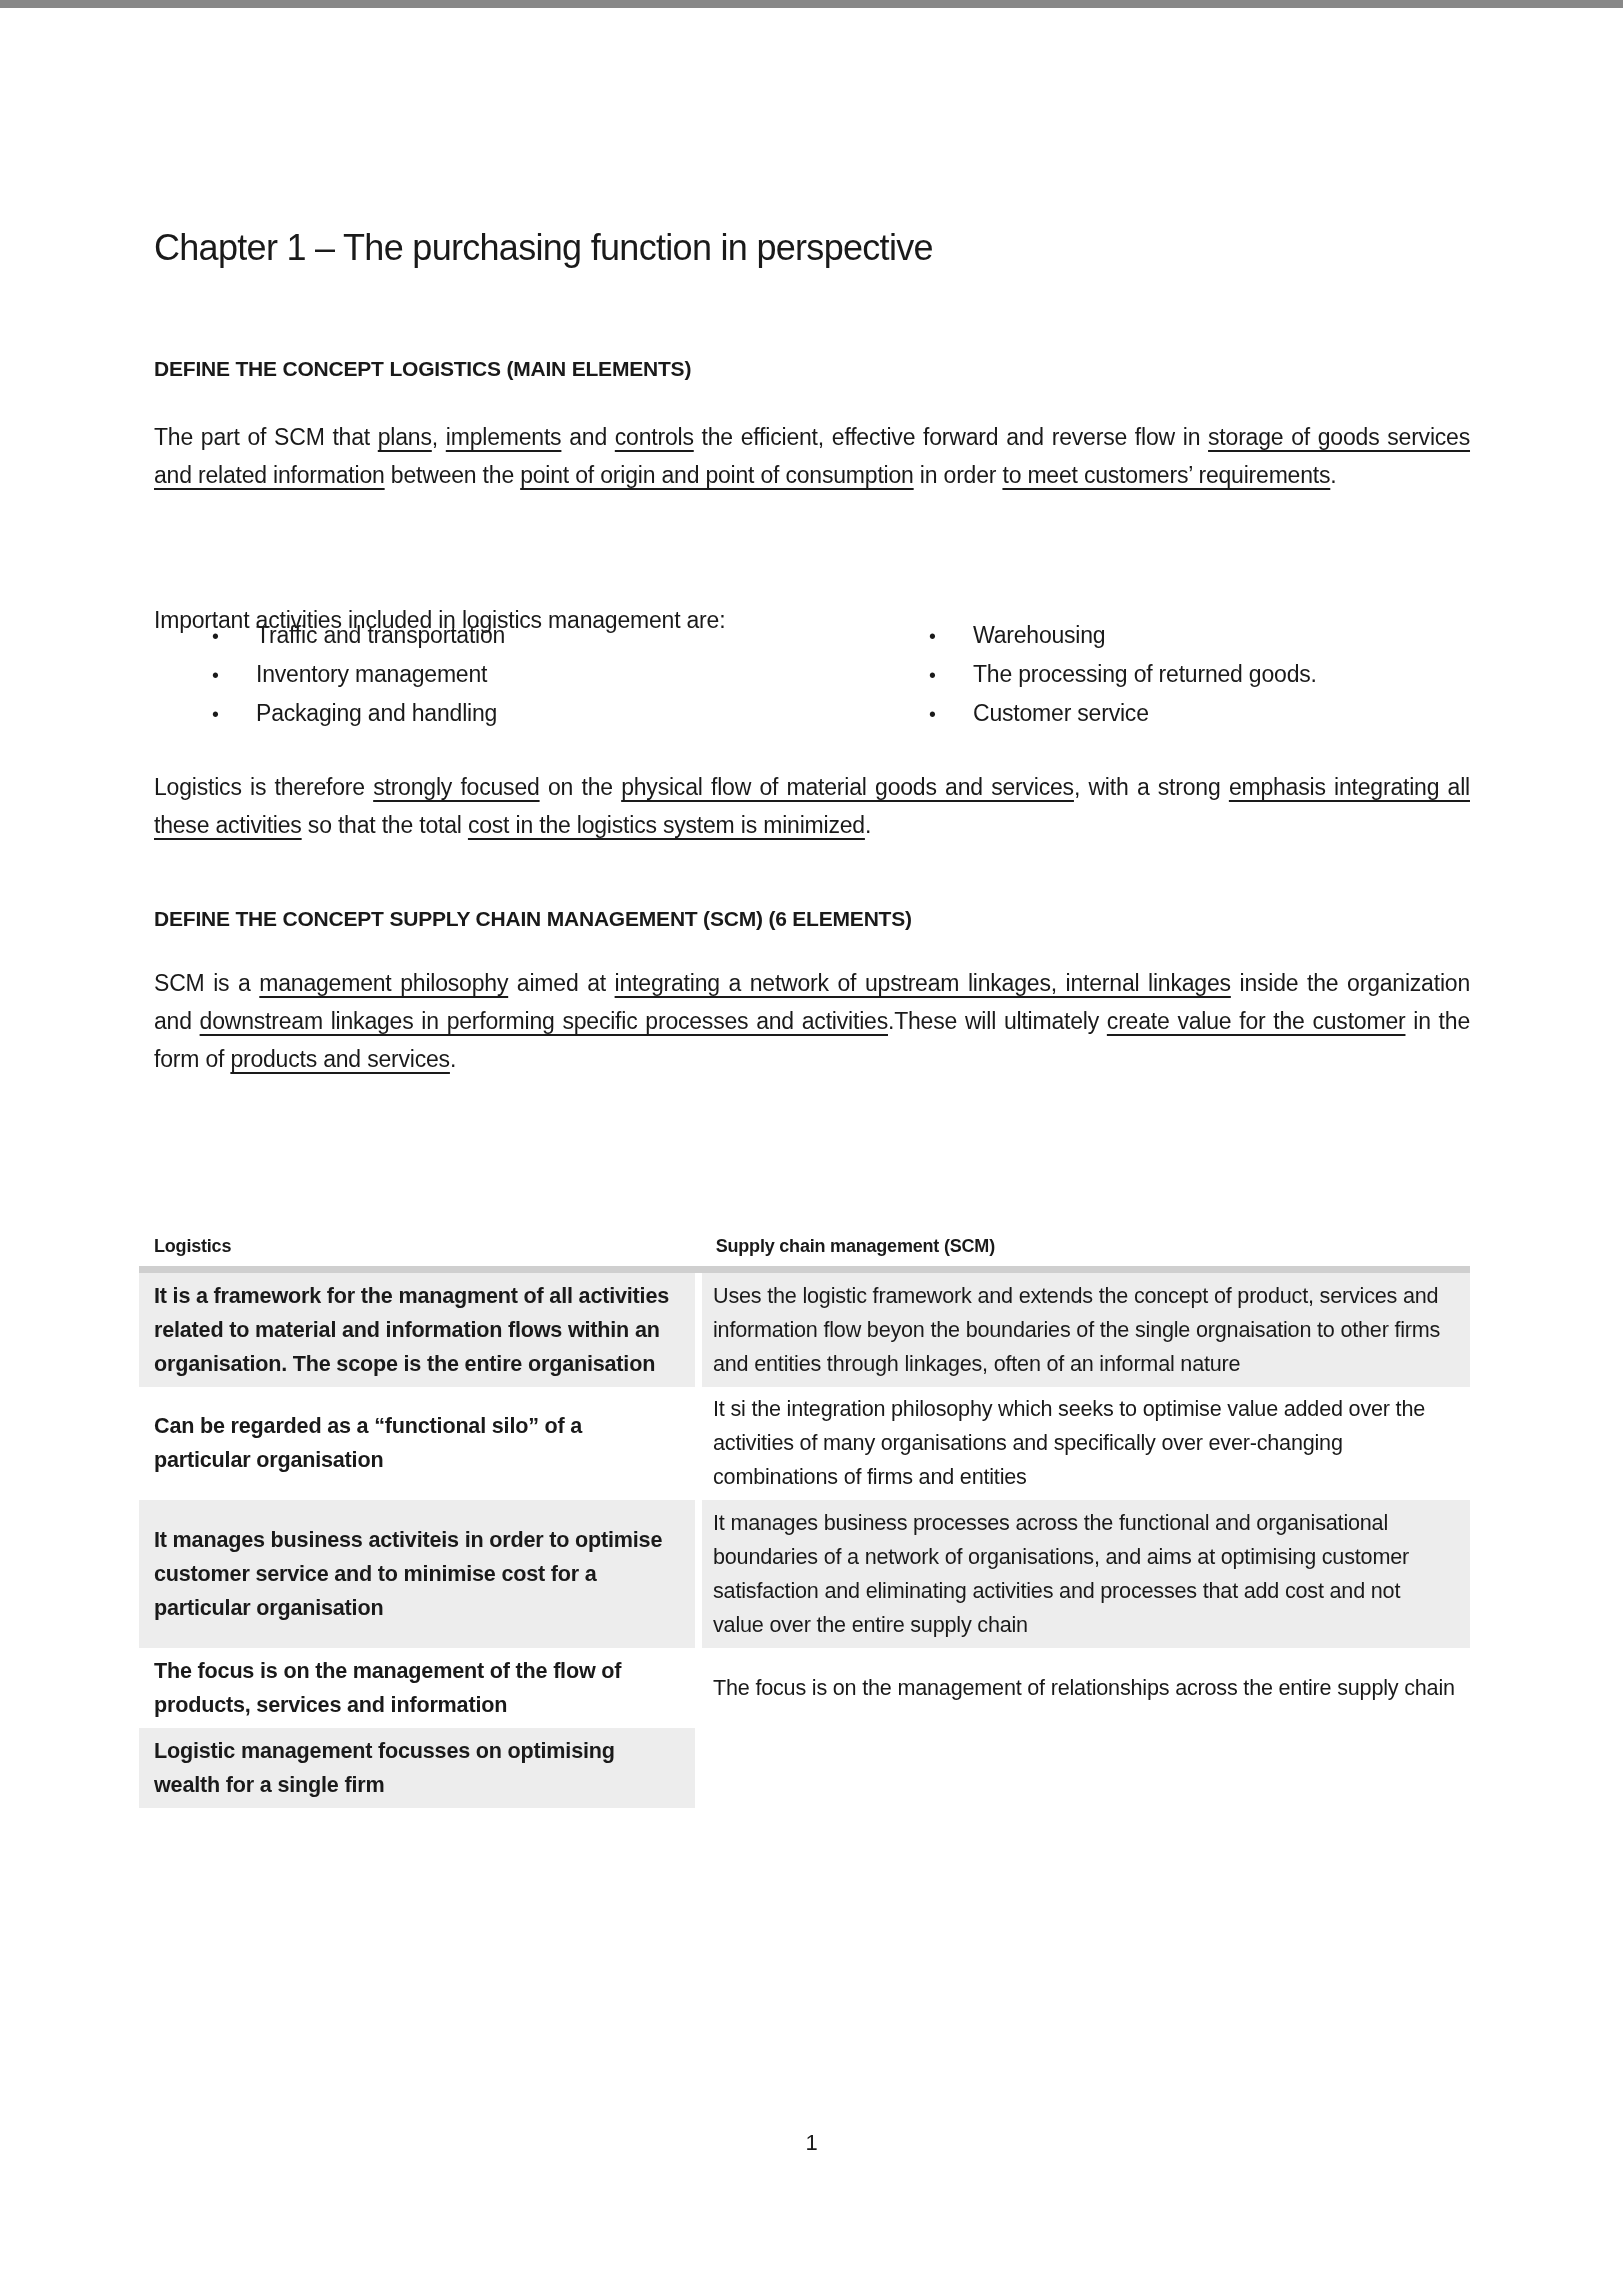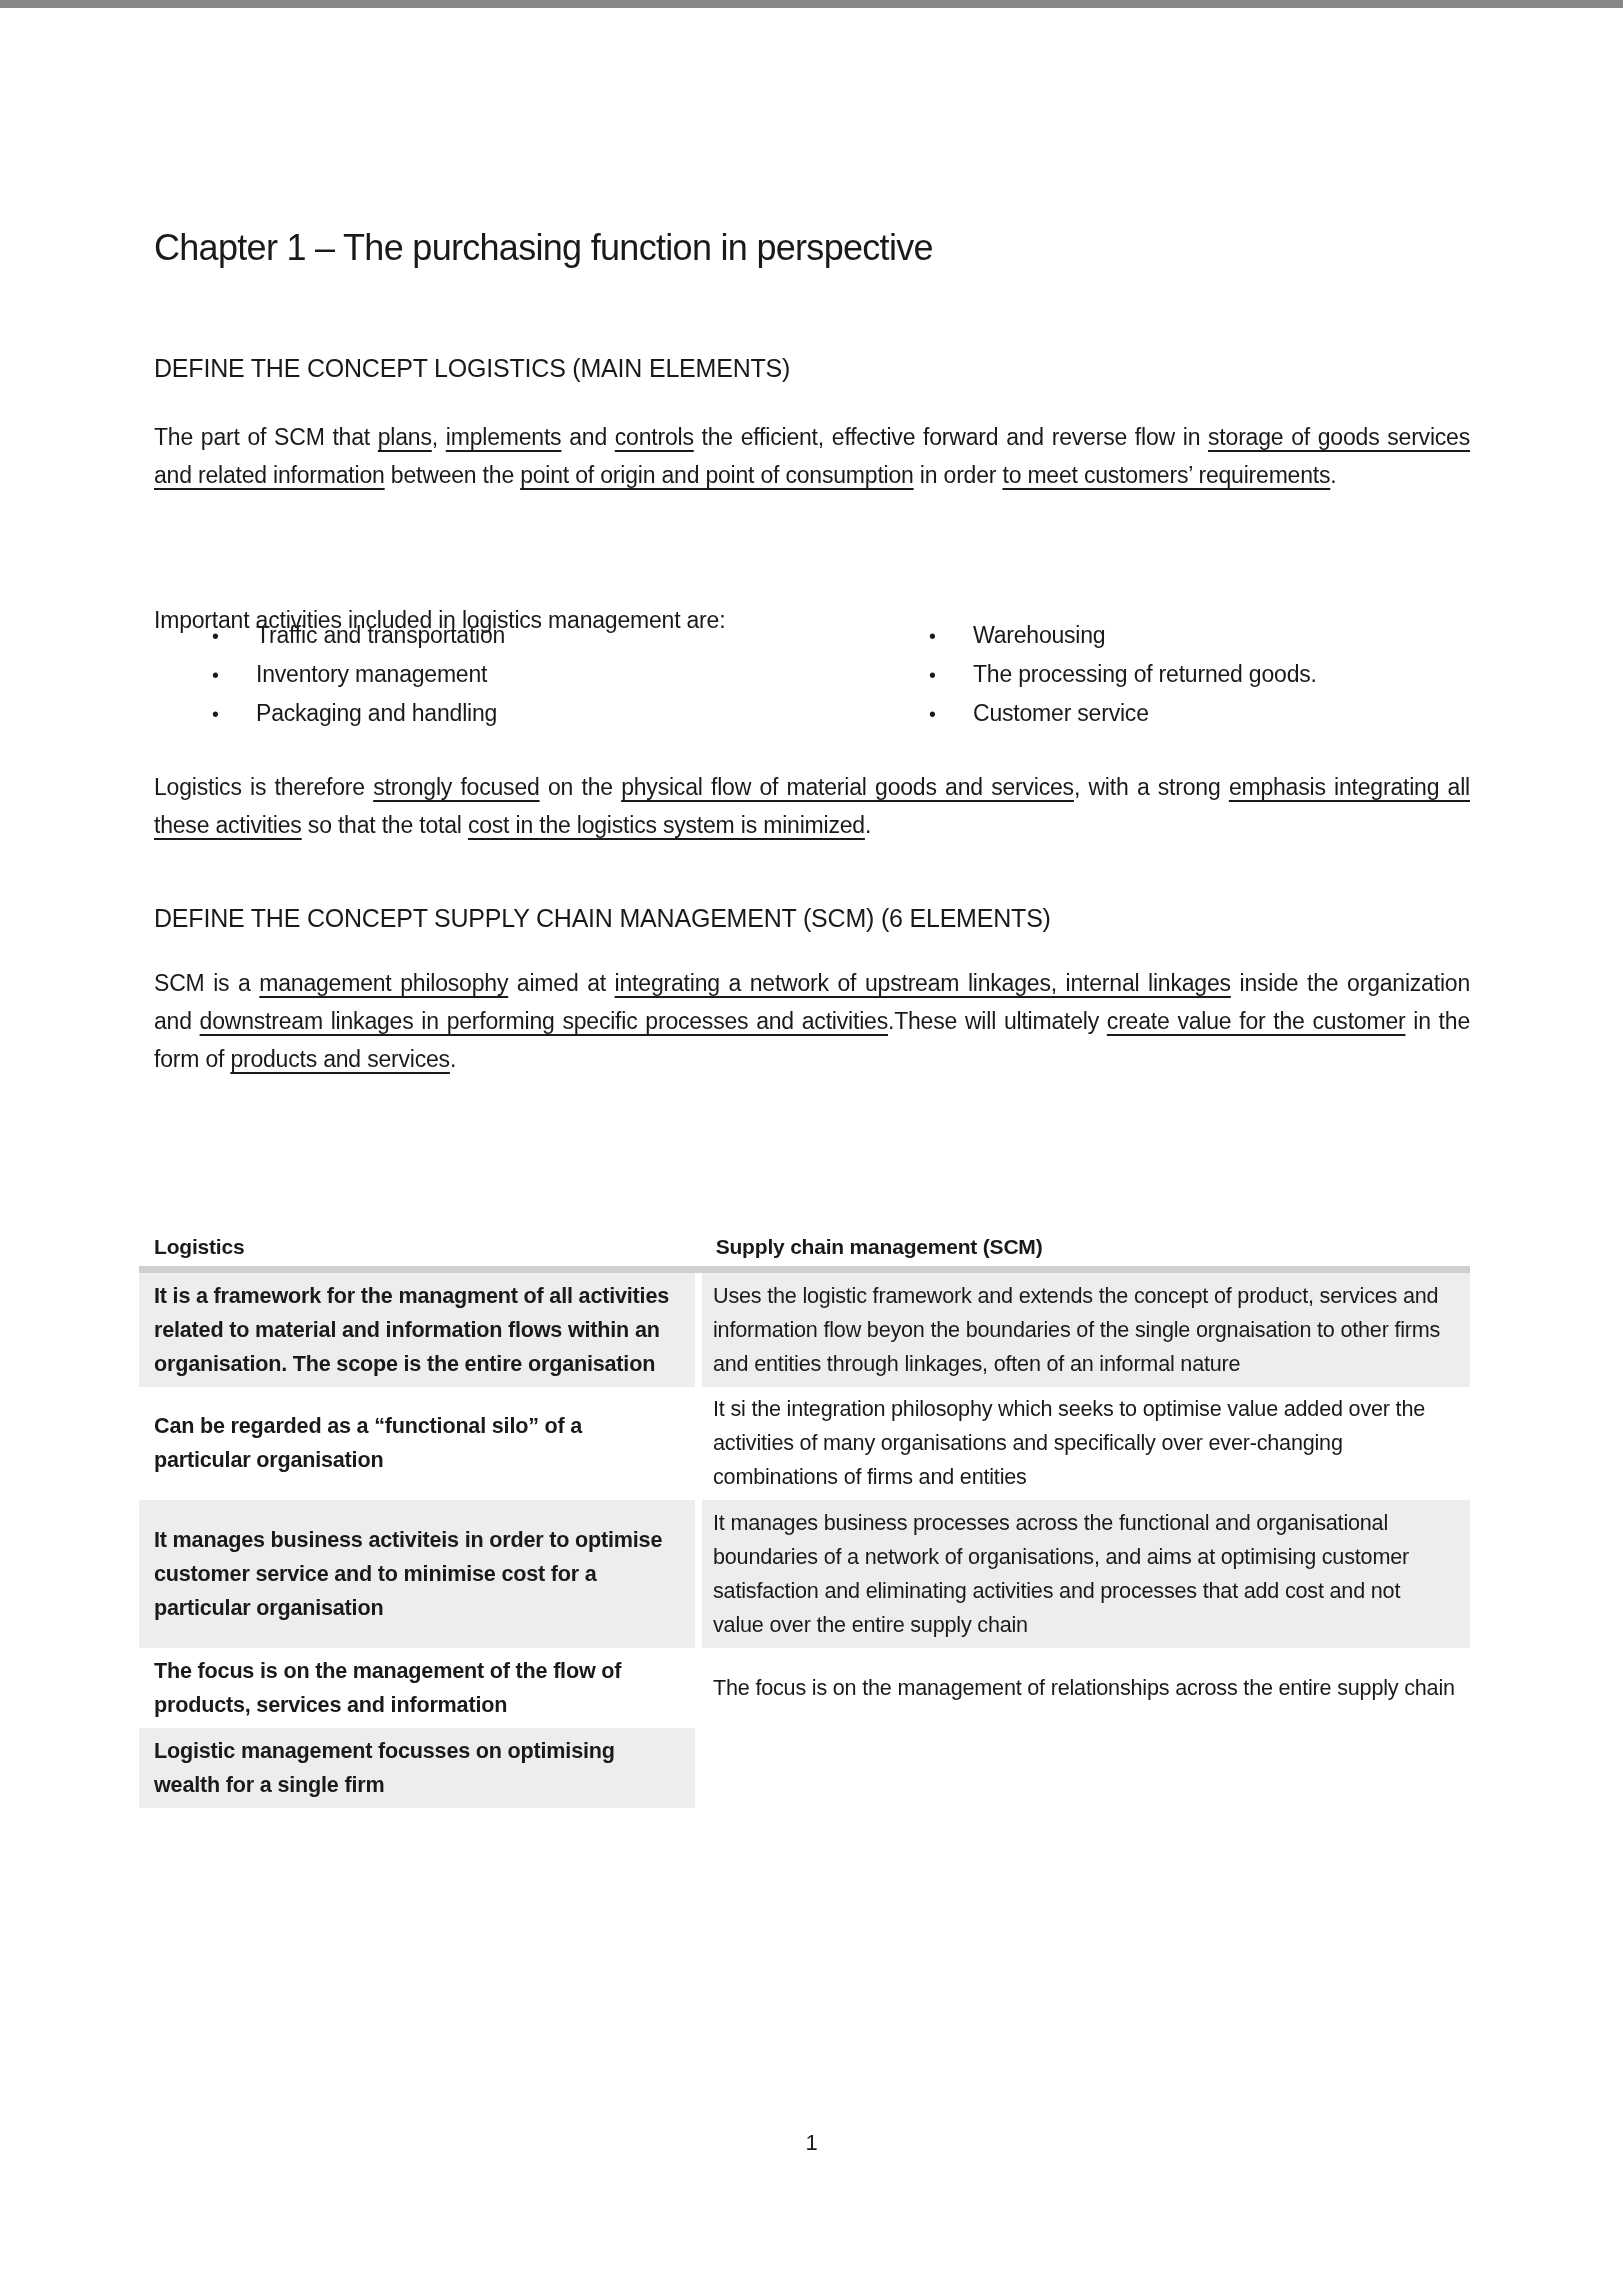--- a/index.html
+++ b/index.html
@@ -13,21 +13,21 @@
     overflow:hidden;
   }
   .abs { position:absolute; left:154px; width:1316px; }
 
   .title {
     top:216px;
     font-size:36px; line-height:48px; font-weight:400;
     letter-spacing:-0.7px;
   }
   .h {
-    font-weight:400; font-size:25px; line-height:31px; letter-spacing:-0.2px;
+    font-weight:700; font-size:21px; line-height:31px; letter-spacing:-0.2px;
   }
   .h1 { top:345px; }
   .h2 { top:895px; }
   .h3 { top:1159px; }
 
   .para {
     font-size:23px; line-height:38px; text-align:justify; letter-spacing:-0.2px;
   }
   .p1 { top:410px; }
   .pfocus { top:760px; }
@@ -41,21 +41,21 @@
   .bullet-row { display:flex; height:39px; align-items:center; }
   .bullet-cell { display:flex; align-items:baseline; }
   .bullet-cell.left  { width:775px; padding-left:58px; box-sizing:border-box; }
   .bullet-cell.right { flex:1; }
   .bullet { display:inline-block; width:44px; font-size:19.6px; }
 
   .tbl {
     position:absolute; left:139px; top:1222px; width:1331px;
     font-size:21.6px; line-height:34px; letter-spacing:-0.2px;
   }
-  .tbl-head { display:flex; font-weight:700; font-size:21px; line-height:33px; padding-bottom:3.3px; }
+  .tbl-head { display:flex; font-weight:700; font-size:18px; line-height:33px; padding-bottom:3.3px; }
   .th1 { width:563px; padding-left:15px; box-sizing:border-box; }
   .th2 { flex:1; padding-left:13.7px; }
   .strip { height:6.5px; background:var(--strip,#cfcfcf); }
   .trow { display:flex; }
   .tcell {
     display:flex; align-items:center; box-sizing:border-box;
     padding:5.9px 14.4px 5.9px 15px; background:#ffffff;
   }
   .tc1 { width:563px; border-right:7.9px solid #ffffff;font-weight:bold; }
   .tc2 { flex:1; padding-left:11px;align-items:center; }

